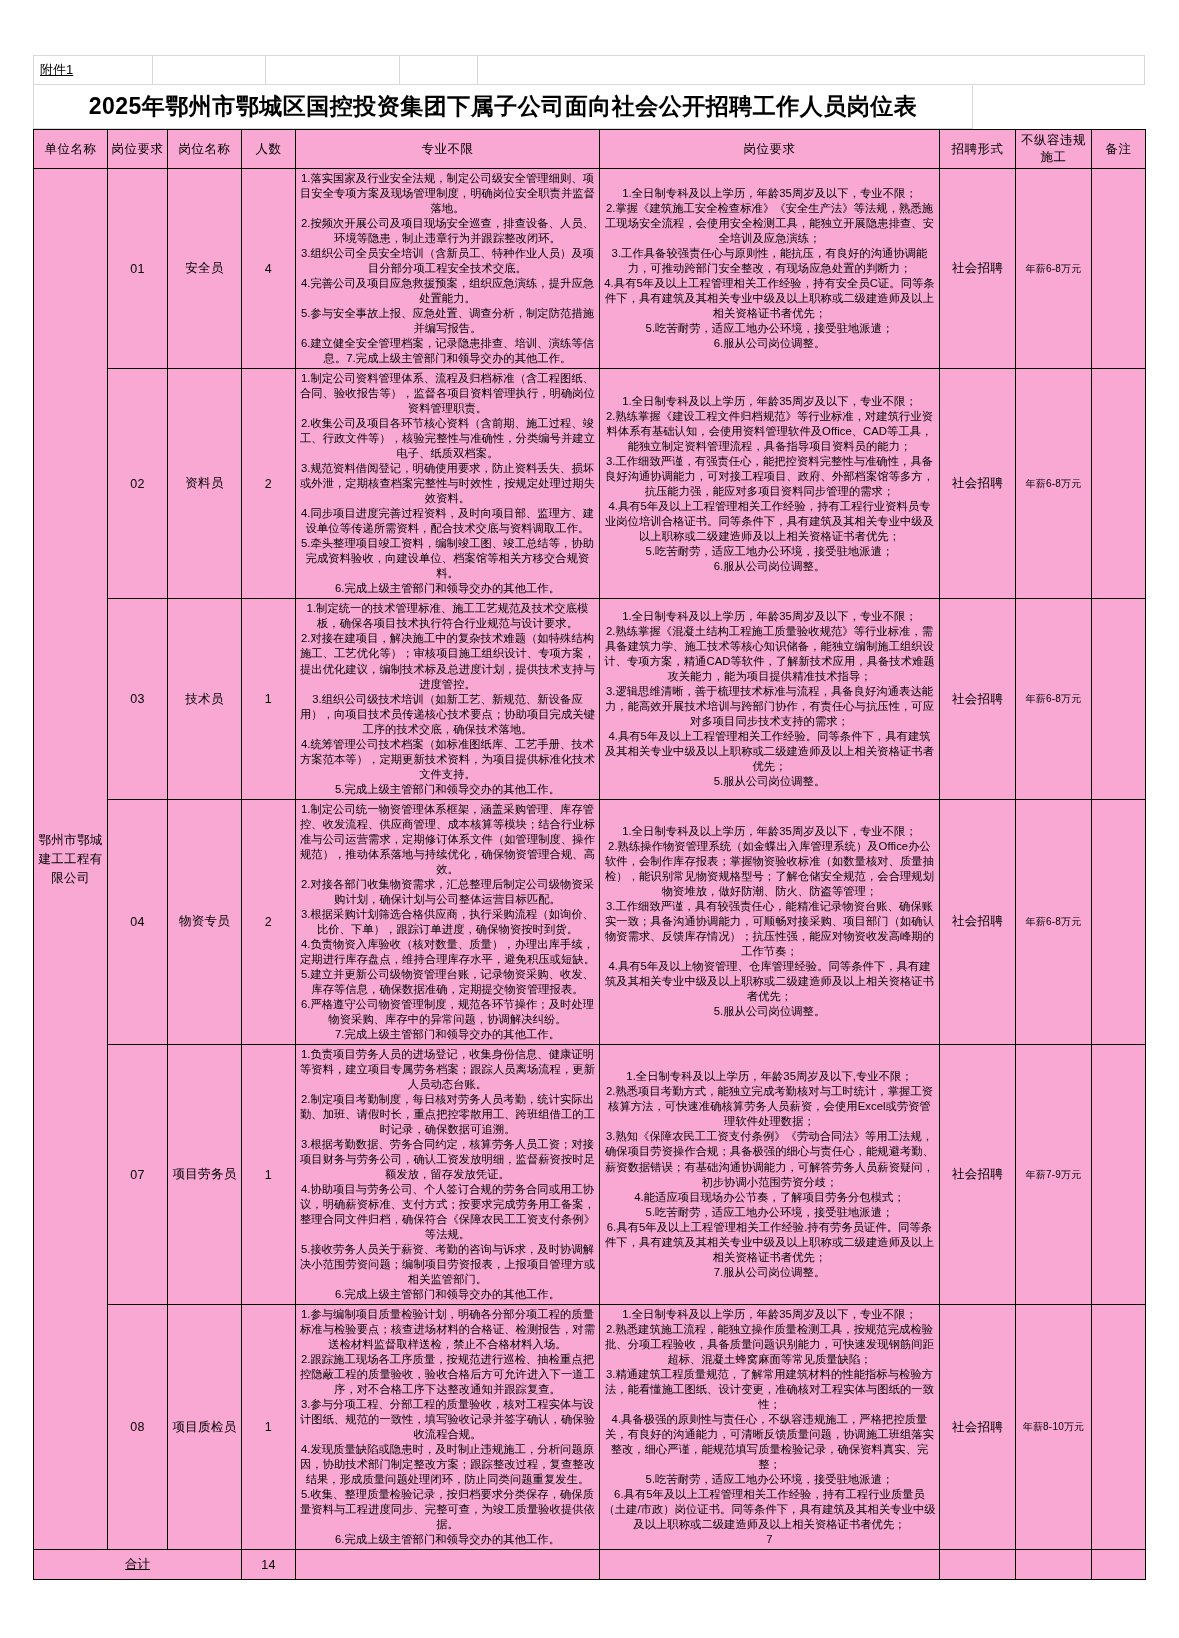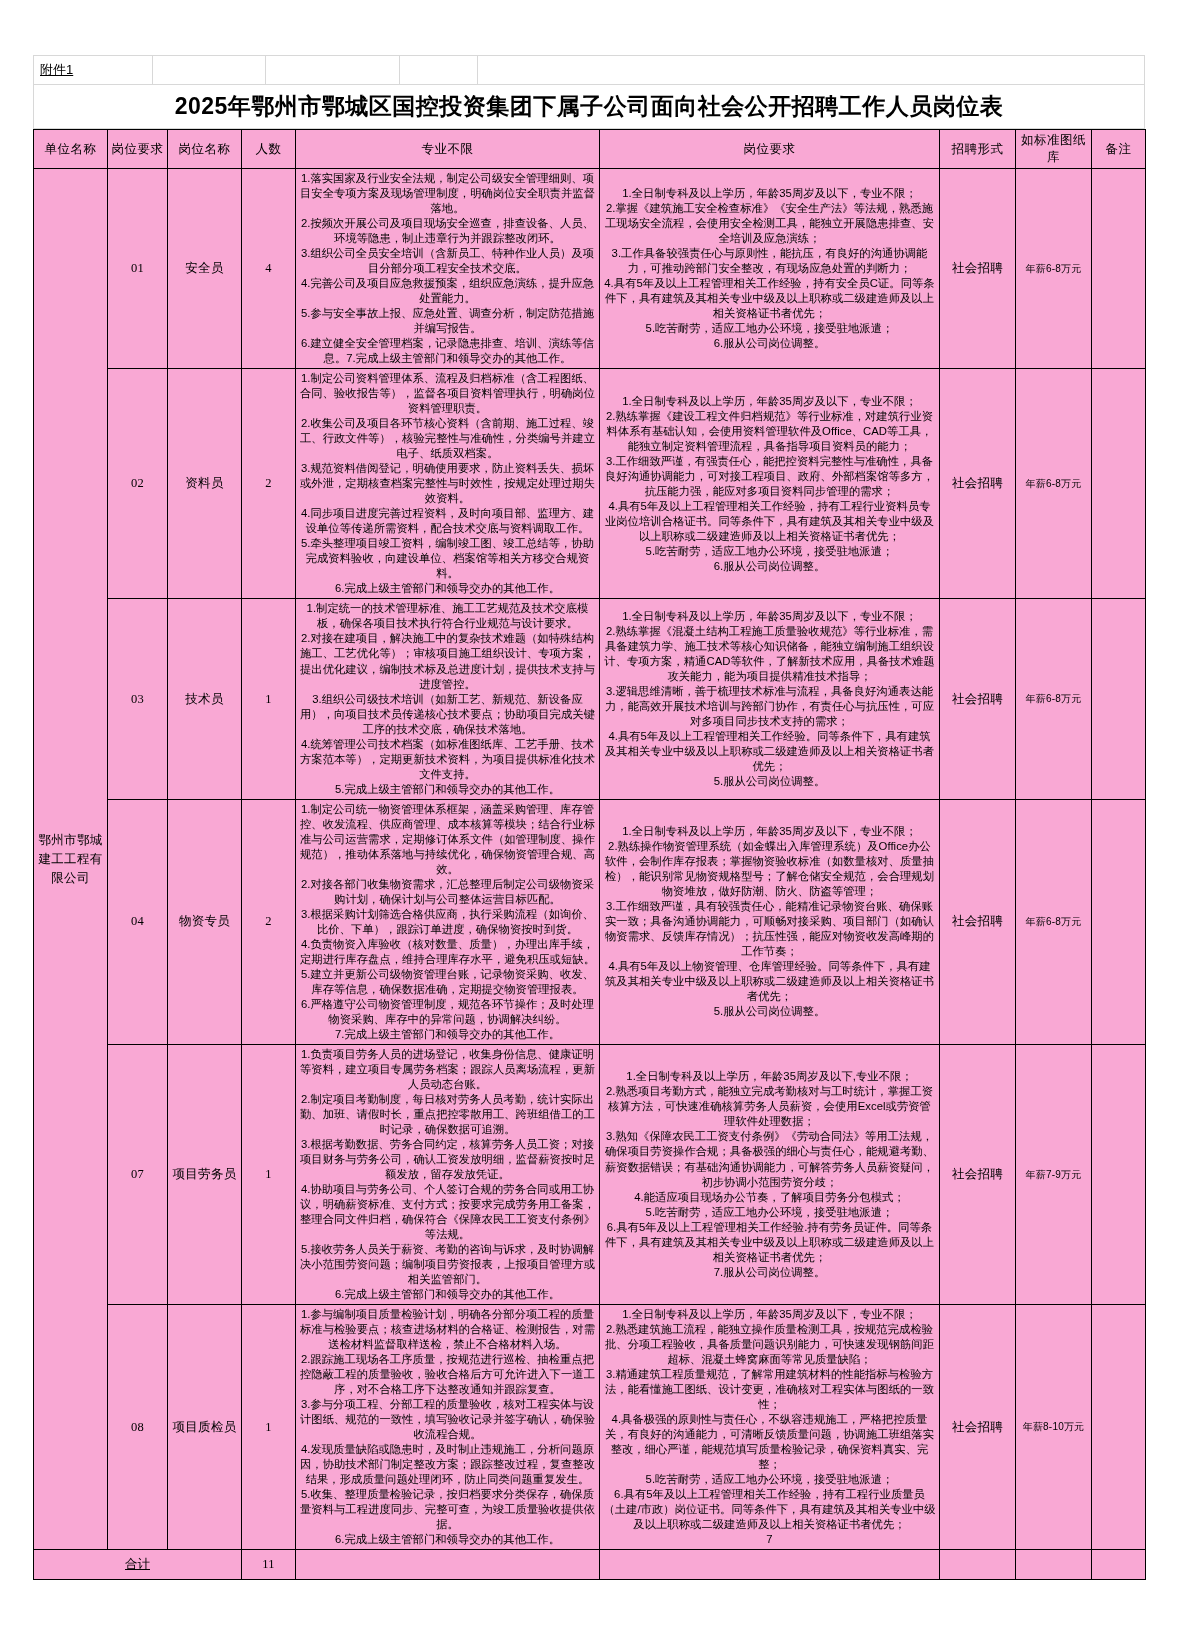--- a/index.html
+++ b/index.html
@@ -35,21 +35,21 @@
   .sheet-strip .cell:first-child{border-left:1px solid #d8d8d8;}
   .sheet-strip .c1{width:120px;display:flex;align-items:center;padding-left:6px;font-size:13px;text-decoration:underline;}
   .sheet-strip .c2{width:113px;}
   .sheet-strip .c3{width:134px;}
   .sheet-strip .c4{width:78px;}
   .sheet-strip .c5{flex:1;}
 
   
   .title-row{
     margin-left:33px;
-    width:1112px;
+    width:940px;
     height:44px;
     box-sizing:border-box;
     border:1px solid #d8d8d8;
     border-top:none;
     display:flex;
     align-items:center;
     justify-content:center;
     background:#fff;
   }
   .title-row .title{
@@ -94,21 +94,20 @@
   td.unit-cell{
     text-align:center;
     font-size:12.5px;
     line-height:1.5;
     letter-spacing:0.3px;
   }
   td.ctr{
     text-align:center;
     font-size:12.5px;
     letter-spacing:0.3px;
-    font-family:Liberation Serif, serif;
   }
   td.body-text{
     font-size:11.3px;
     line-height:1.33;
     text-align:center;
     vertical-align:top;
     padding:4px 4px 4px 5px;
     letter-spacing:0.05px;
     white-space:pre-line;
     word-break:break-all;
@@ -152,21 +151,21 @@
     </colgroup>
     <thead>
       <tr>
         <th>单位名称</th>
         <th>岗位要求</th>
         <th>岗位名称</th>
         <th>人数</th>
         <th>专业不限</th>
         <th>岗位要求</th>
         <th>招聘形式</th>
-        <th>如标准图纸库</th>
+        <th>不纵容违规施工</th>
         <th>备注</th>
       </tr>
     </thead>
     <tbody>
 
       <tr>
         <td class="unit-cell" rowspan="6">鄂州市鄂城建工工程有限公司</td>
         <td class="ctr">01</td>
         <td class="ctr">安全员</td>
         <td class="ctr">4</td>
@@ -287,21 +286,21 @@
 5.吃苦耐劳，适应工地办公环境，接受驻地派遣；
 6.具有5年及以上工程管理相关工作经验，持有工程行业质量员（土建/市政）岗位证书。同等条件下，具有建筑及其相关专业中级及以上职称或二级建造师及以上相关资格证书者优先；
 7</td>
         <td class="ctr">社会招聘</td>
         <td class="pay">年薪8-10万元</td>
         <td class="ctr"></td>
       </tr>
 
       <tr class="total-row">
         <td class="total-label" colspan="3">合计</td>
-        <td class="ctr">11</td>
+        <td class="ctr">14</td>
         <td></td>
         <td></td>
         <td></td>
         <td></td>
         <td></td>
       </tr>
 
     </tbody>
   </table>
 

